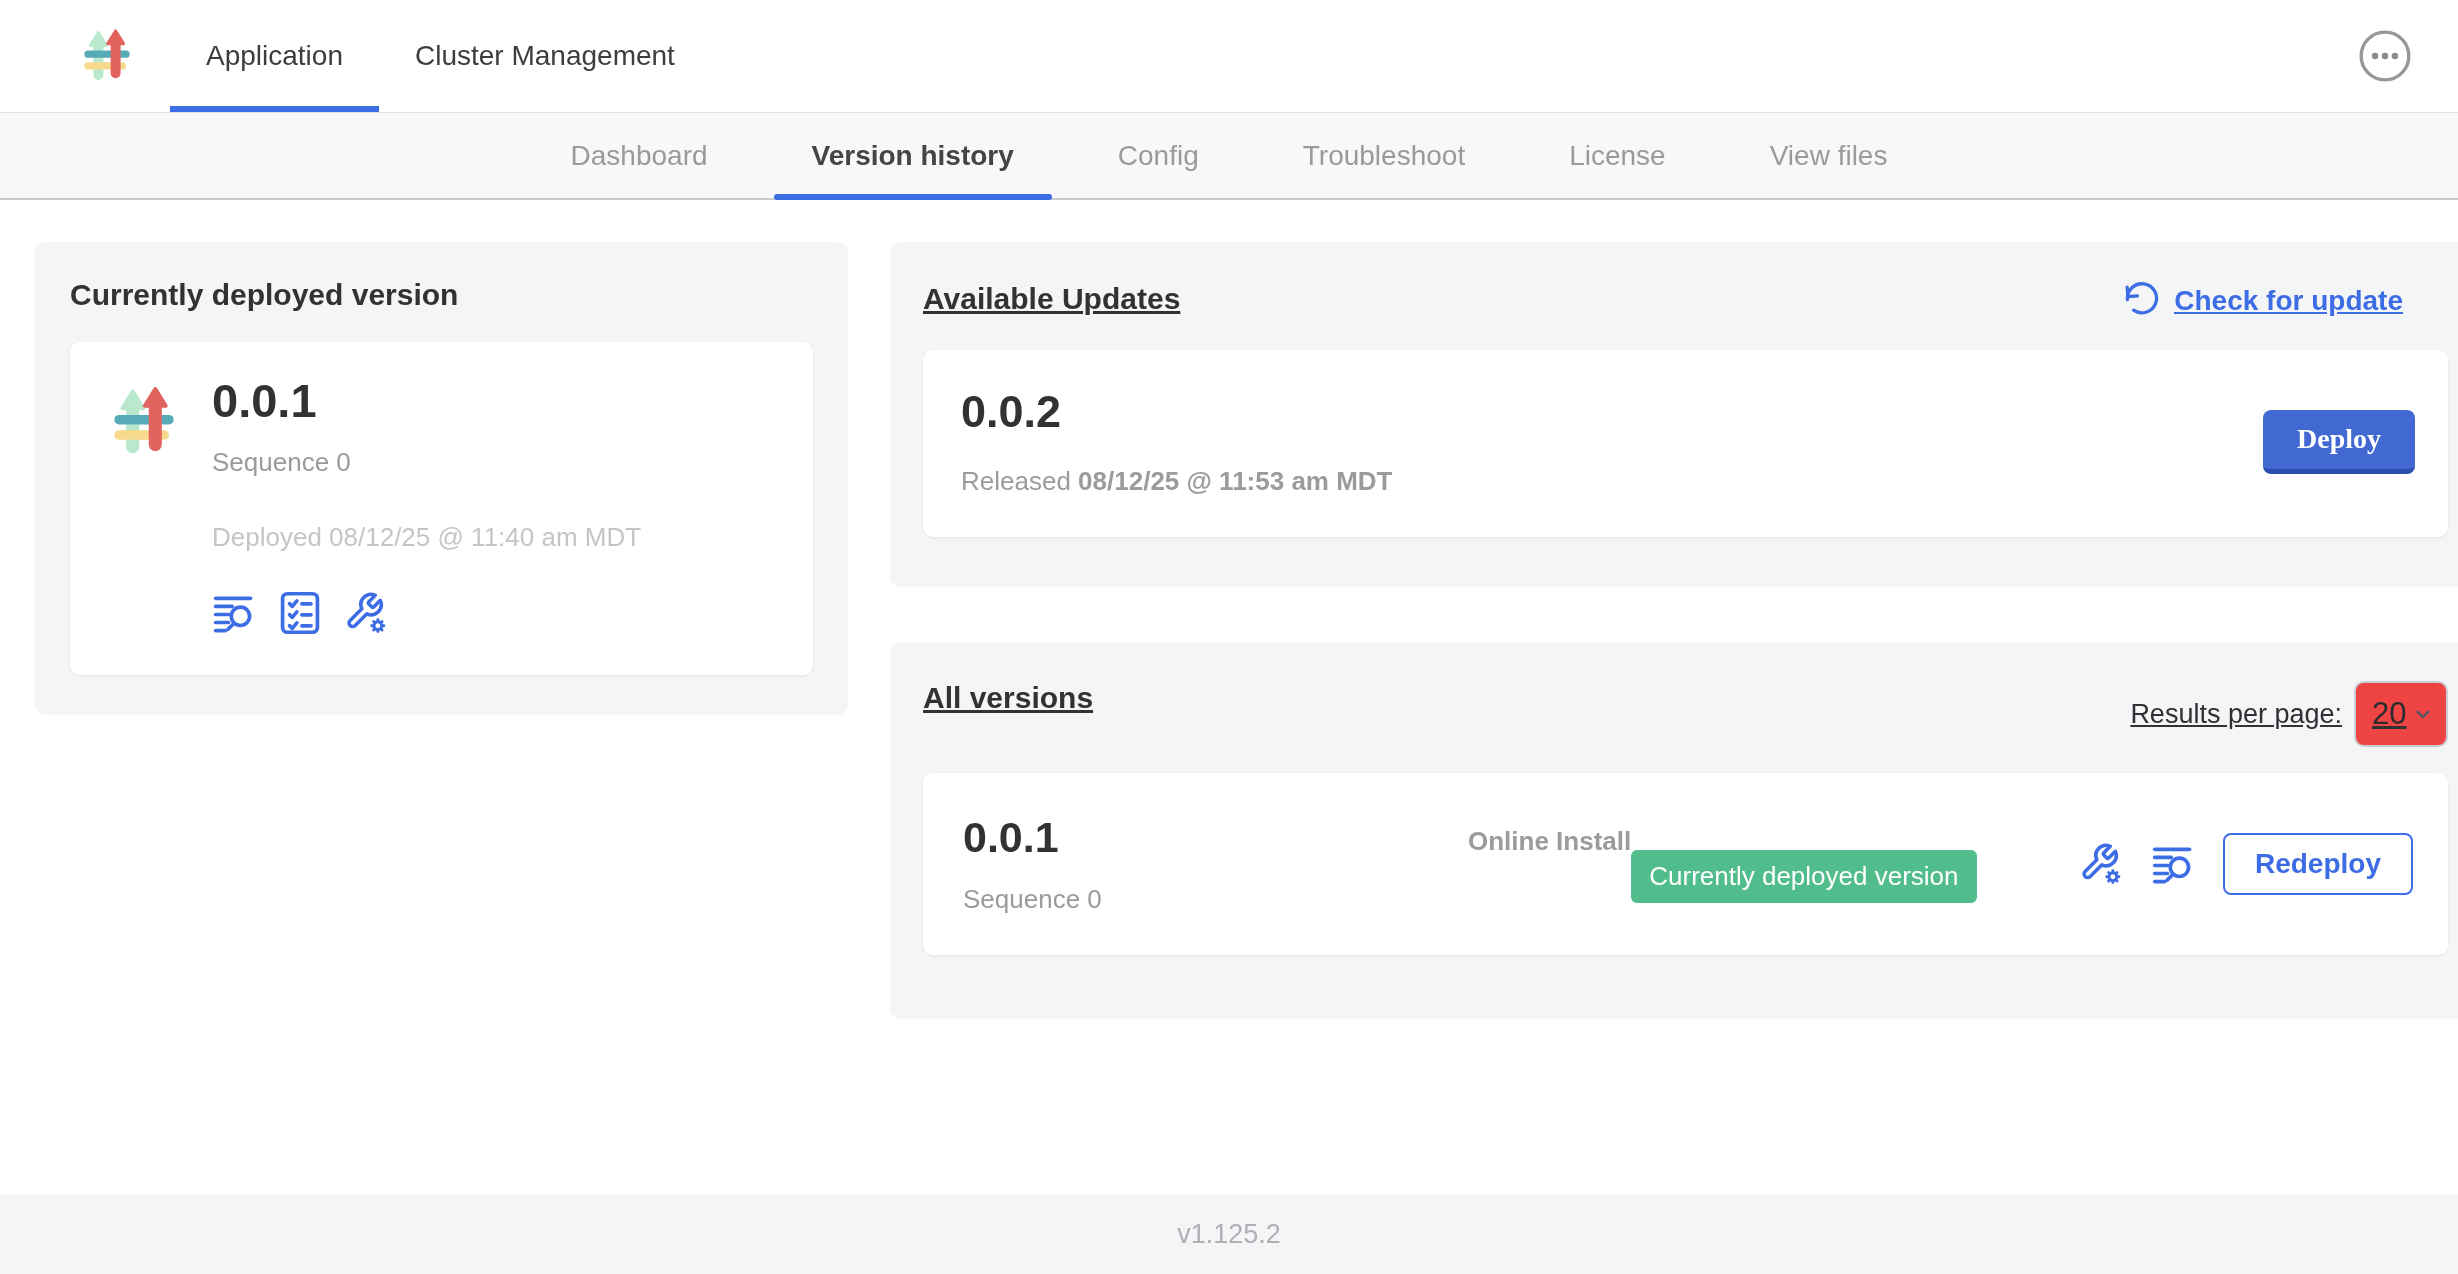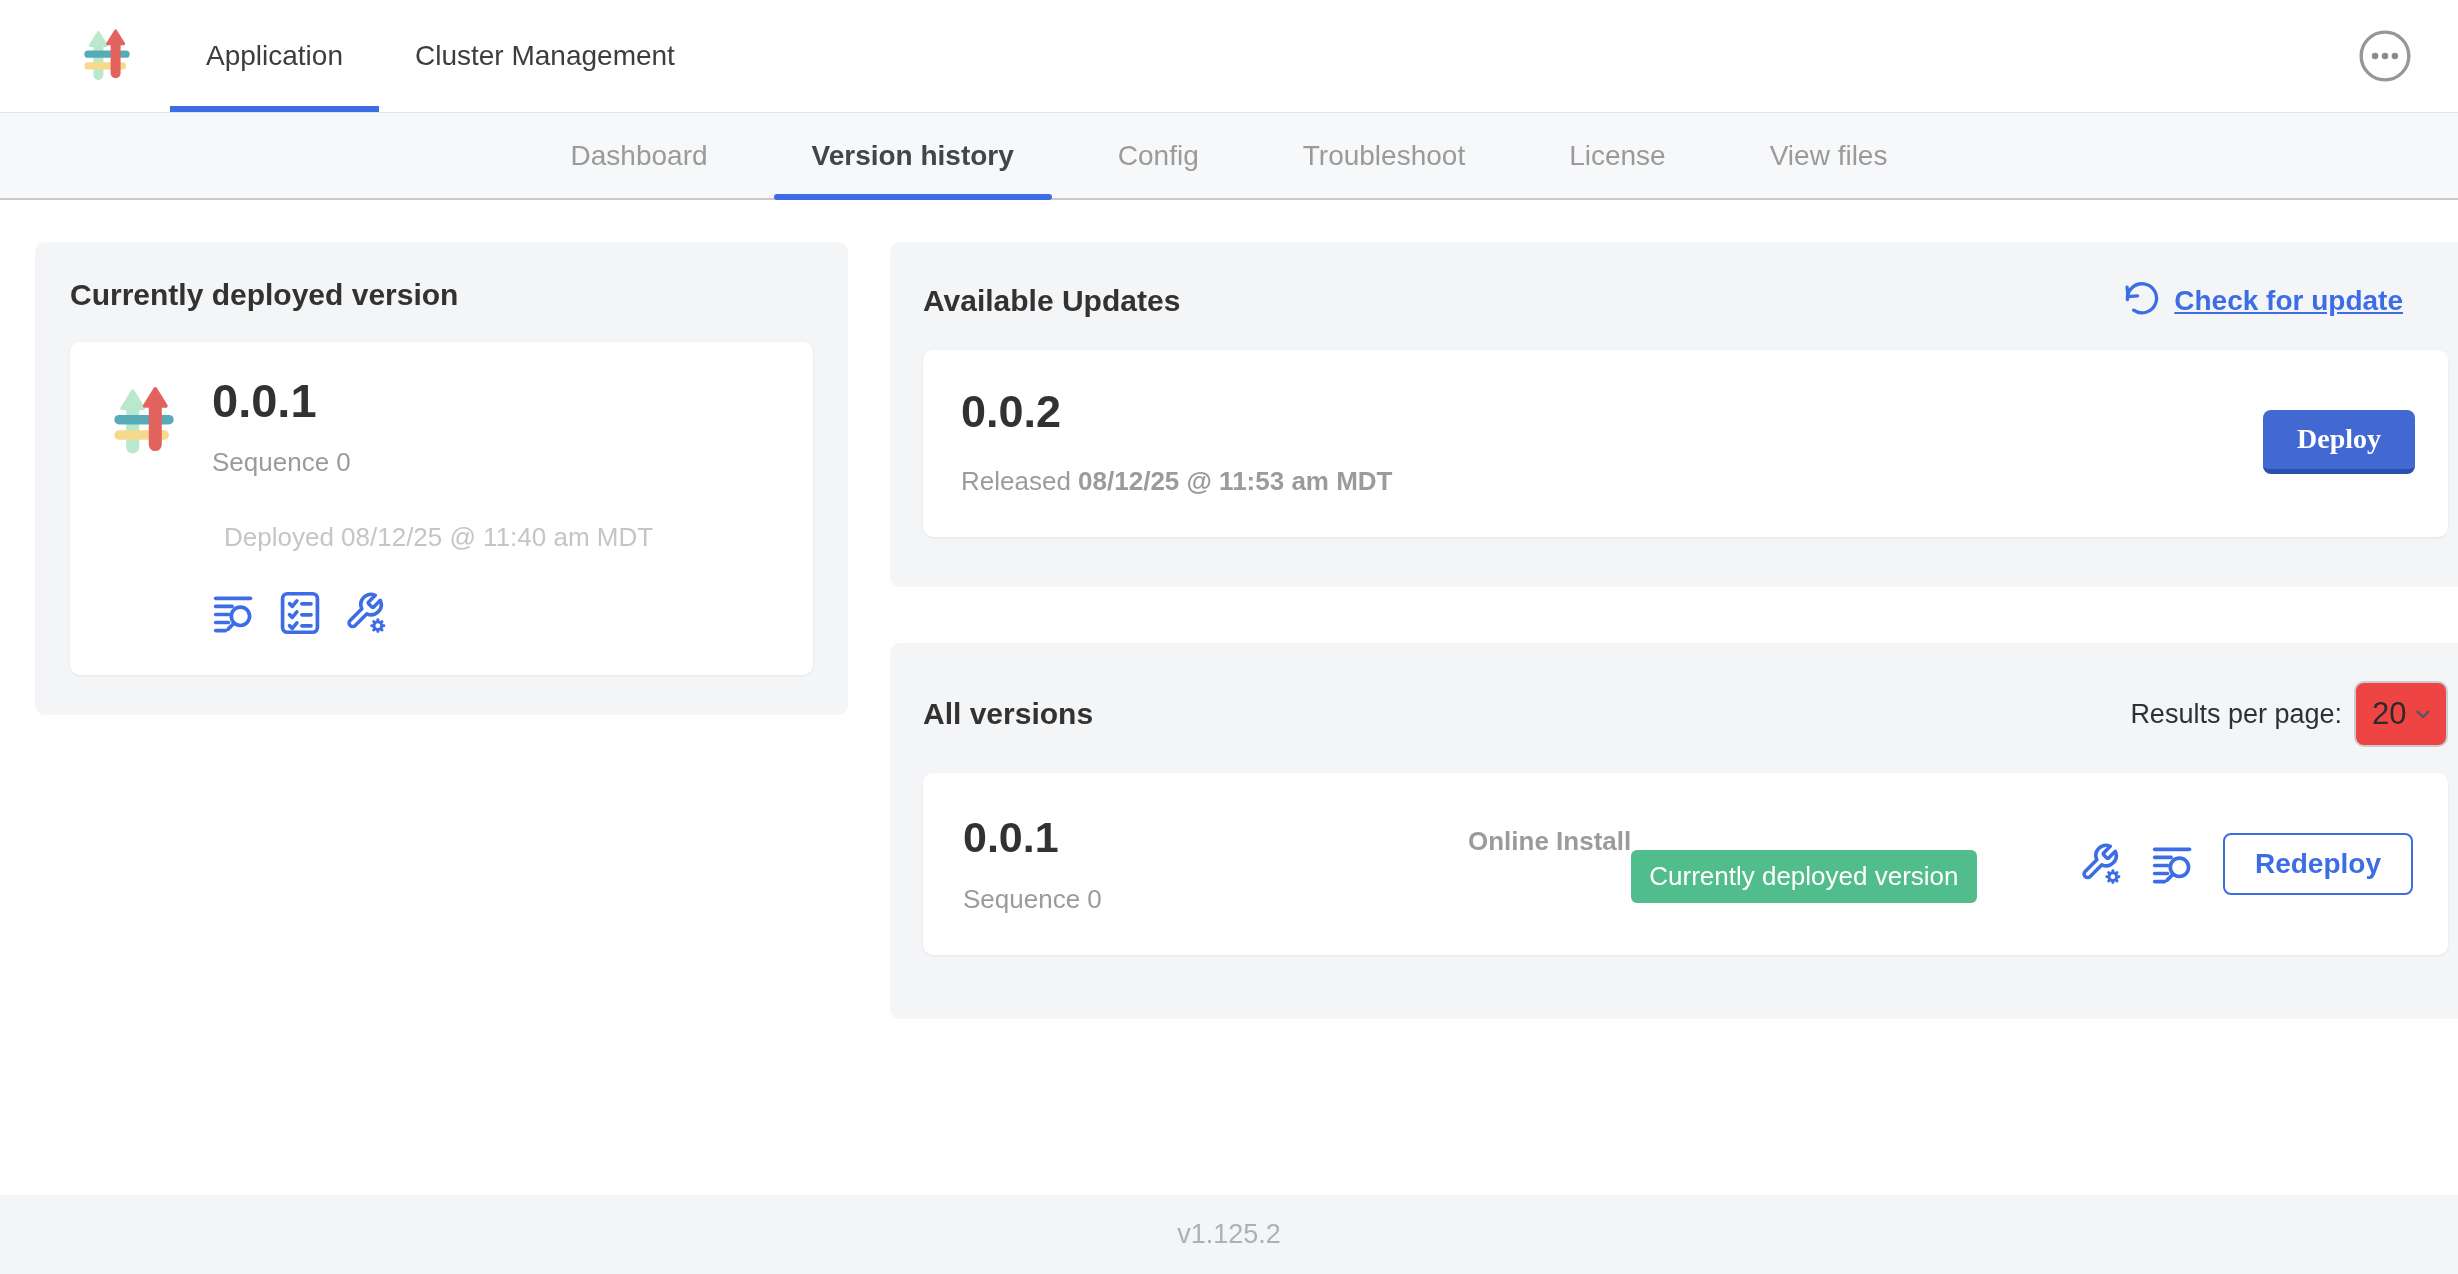--- a/index.html
+++ b/index.html
@@ -43,30 +43,30 @@
   .inner-card { background:#fff; border-radius:10px; box-shadow:0 1px 3px rgba(0,0,0,.07); }
   h2.card-title { margin:0; font-size:30px; font-weight:bold; color:#323232; }
 
   
   .left-card { width:813px; flex-shrink:0; padding:36px 35px 40px; }
   .left-card h2 { margin-bottom:30px; }
   .deployed-inner { padding:34px 36px 40px 36px; display:flex; }
   .deployed-logo { width:76px; height:88px; margin:2px 30px 0 0; flex-shrink:0; }
   .version-xl { font-size:47px; font-weight:bold; line-height:1.05; color:#323232; }
   .seq { font-size:26px; color:#9b9b9b; margin-top:22px; }
-  .deployed-at { font-size:26px; color:#c3c5c8; margin-top:44px;margin-left:12px; }
+  .deployed-at { font-size:26px; color:#c3c5c8; margin-top:44px; }
   .icon-row { display:flex; align-items:center; gap:22px; margin-top:38px; }
   .icon-btn { width:44px; height:44px; padding:0; border:none; background:none;
               color:#3d6de4; cursor:pointer; }
   .icon-btn svg { width:100%; height:100%; display:block; }
 
   
   .right-col { flex:1; min-width:0; display:flex; flex-direction:column; }
   .right-card { border-radius:10px 0 0 10px; }
-  .card-header { display:flex; align-items:center; justify-content:space-between; }
+  .card-header { display:flex; align-items:flex-start; justify-content:space-between;text-decoration:underline; }
 
   .au-card { padding:40px 10px 50px 33px; margin-bottom:56px; }
   .au-card .card-header { padding-right:45px; margin-bottom:30px; }
   .link { display:flex; align-items:center; gap:13px; color:#3d6de4; font-size:28px;
           font-weight:bold; text-decoration:underline; cursor:pointer; }
   .link svg { width:38px; height:38px; }
 
   .update-inner { padding:36px 33px 40px 38px; display:flex; align-items:center;
                   justify-content:space-between; }
   .version-lg { font-size:45px; font-weight:bold; color:#323232; }

